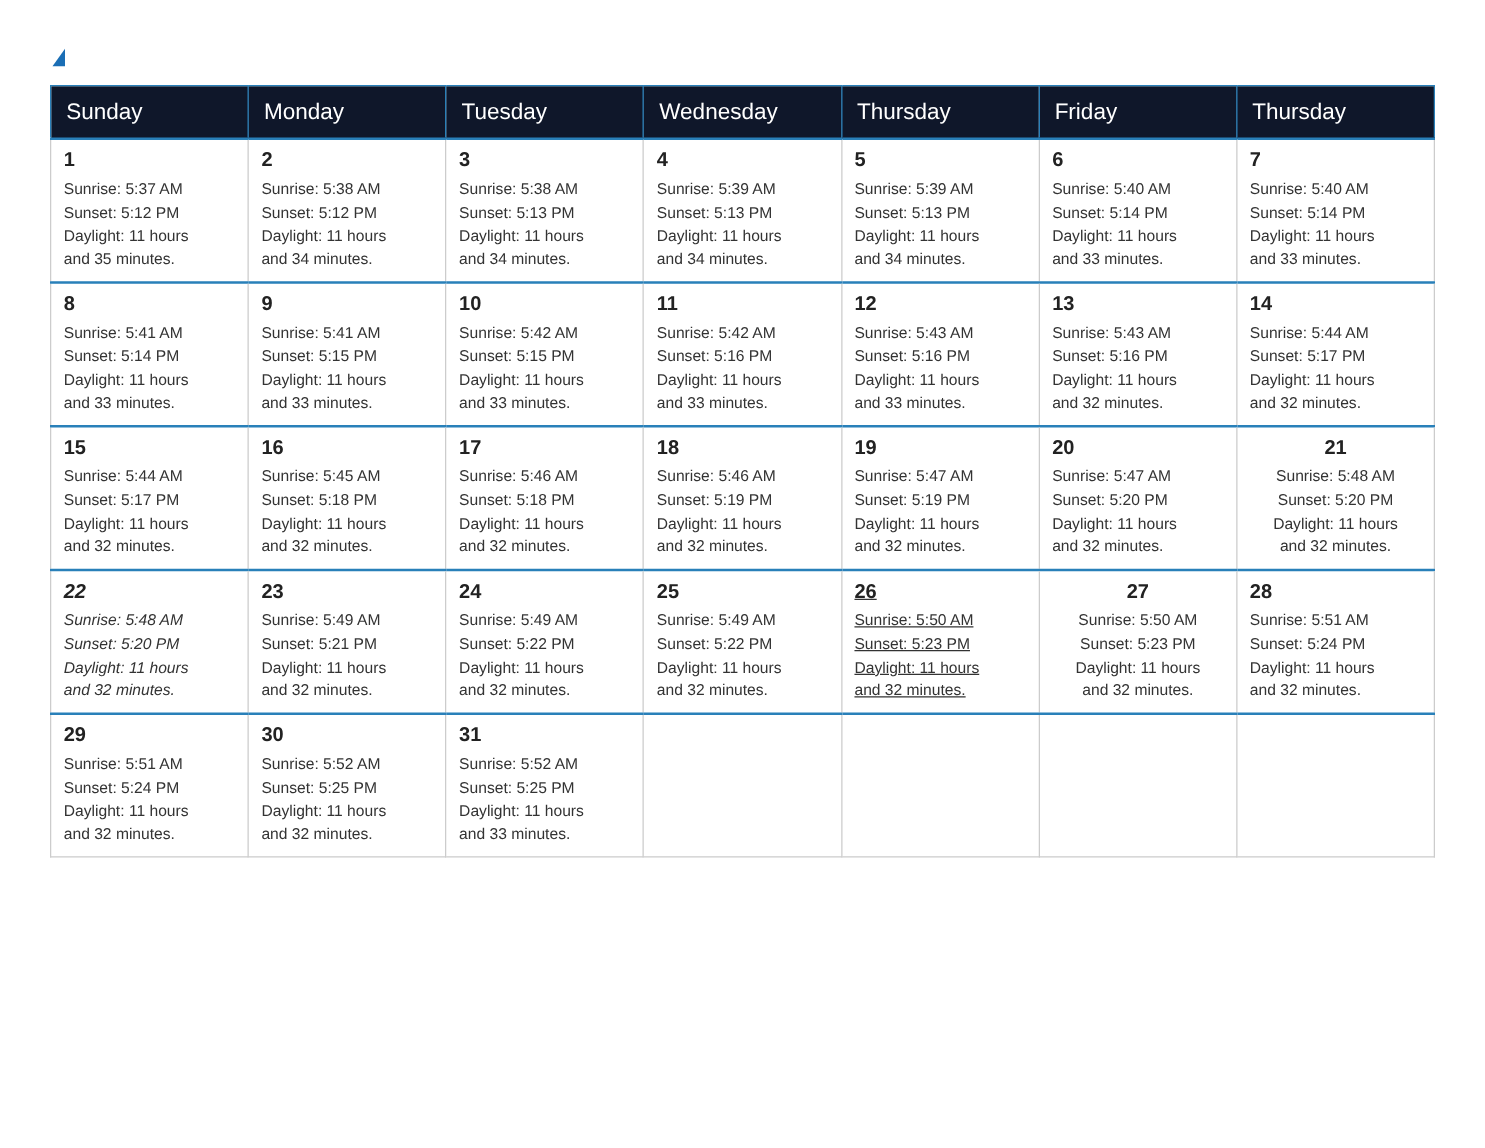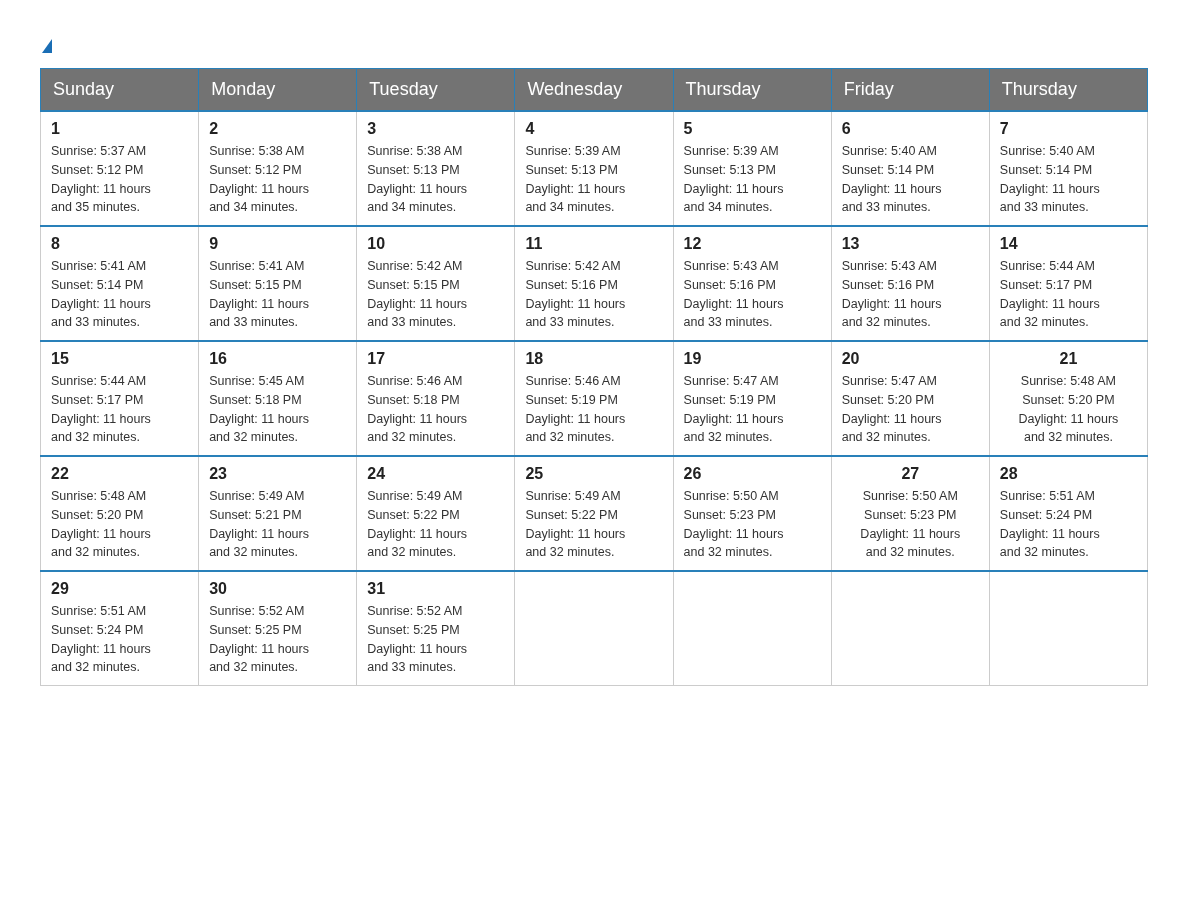--- a/index.html
+++ b/index.html
@@ -57,21 +57,21 @@
       font-size: 22px;
       color: #333;
       margin-top: 4px;
     }
     .calendar {
       width: 100%;
       border-collapse: collapse;
       margin-top: 10px;
     }
     .calendar th {
-      background-color: #737373;
+      background-color: #0f172a;
       color: #fff;
       font-size: 18px;
       font-weight: normal;
       padding: 10px 12px;
       text-align: left;
       border: 1px solid #2980b9;
     }
     .calendar td {
       vertical-align: top;
       padding: 8px 10px;
@@ -320,21 +320,21 @@
           <span class="day-number">21</span>
           <div class="day-info">
             Sunrise: 5:48 AM<br>
             Sunset: 5:20 PM<br>
             Daylight: 11 hours<br>
             and 32 minutes.
           </div>
         </td>
       </tr>
       <tr>
-        <td style="border-top: 2px solid rgb(41, 128, 185);">
+        <td style="border-top: 2px solid rgb(41, 128, 185); font-style: italic;">
           <span class="day-number">22</span>
           <div class="day-info">
             Sunrise: 5:48 AM<br>
             Sunset: 5:20 PM<br>
             Daylight: 11 hours<br>
             and 32 minutes.
           </div>
         </td>
         <td style="border-top: 2px solid rgb(41, 128, 185);">
           <span class="day-number">23</span>
@@ -356,21 +356,21 @@
         </td>
         <td style="border-top: 2px solid rgb(41, 128, 185);">
           <span class="day-number">25</span>
           <div class="day-info">
             Sunrise: 5:49 AM<br>
             Sunset: 5:22 PM<br>
             Daylight: 11 hours<br>
             and 32 minutes.
           </div>
         </td>
-        <td style="border-top: 2px solid rgb(41, 128, 185);">
+        <td style="border-top: 2px solid rgb(41, 128, 185); text-decoration: underline;">
           <span class="day-number">26</span>
           <div class="day-info">
             Sunrise: 5:50 AM<br>
             Sunset: 5:23 PM<br>
             Daylight: 11 hours<br>
             and 32 minutes.
           </div>
         </td>
         <td style="border-top: 2px solid rgb(41, 128, 185); text-align: center;">
           <span class="day-number">27</span>

